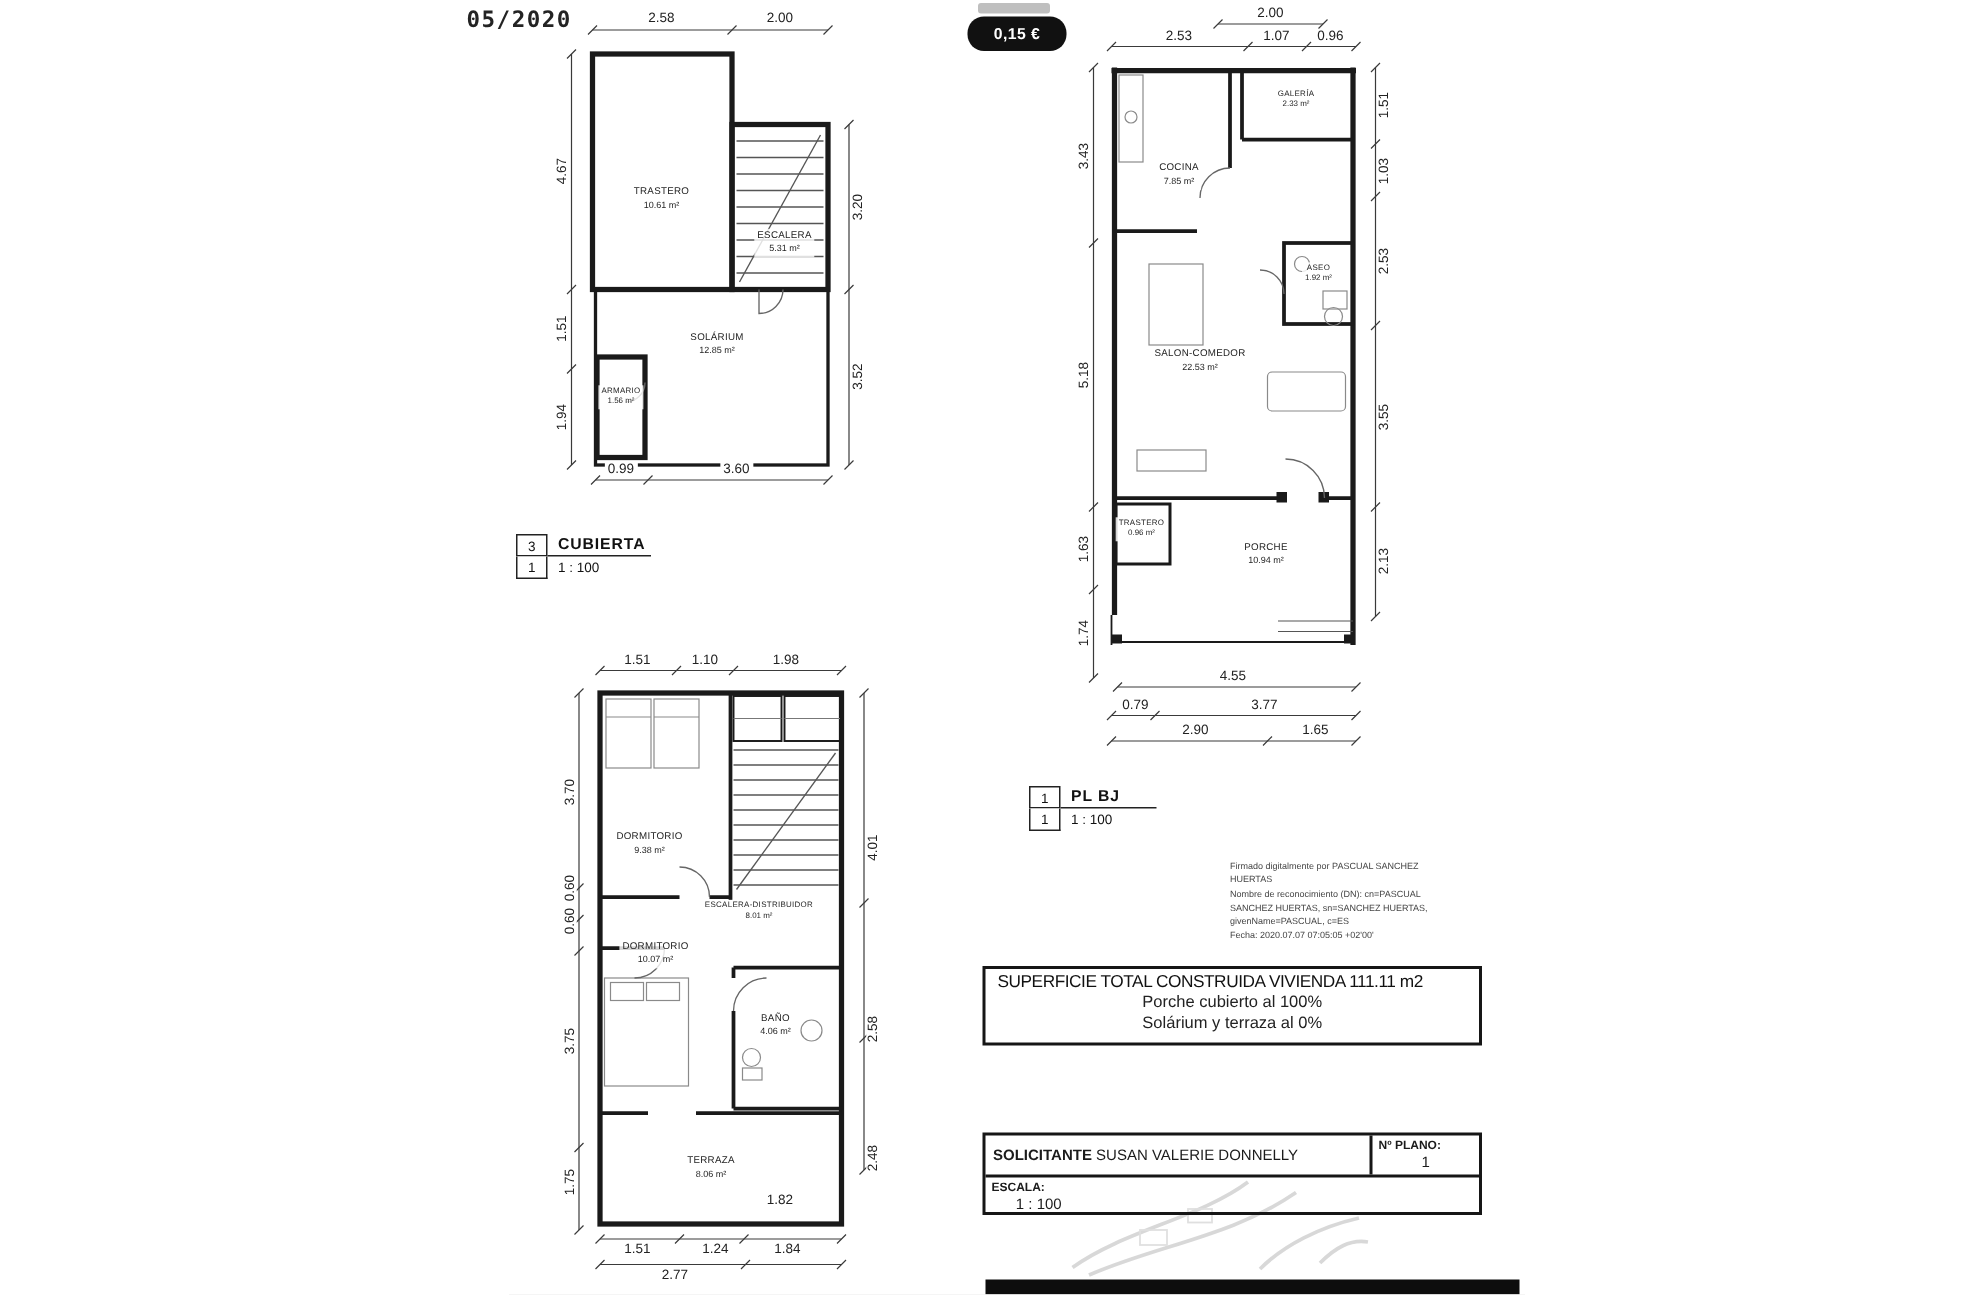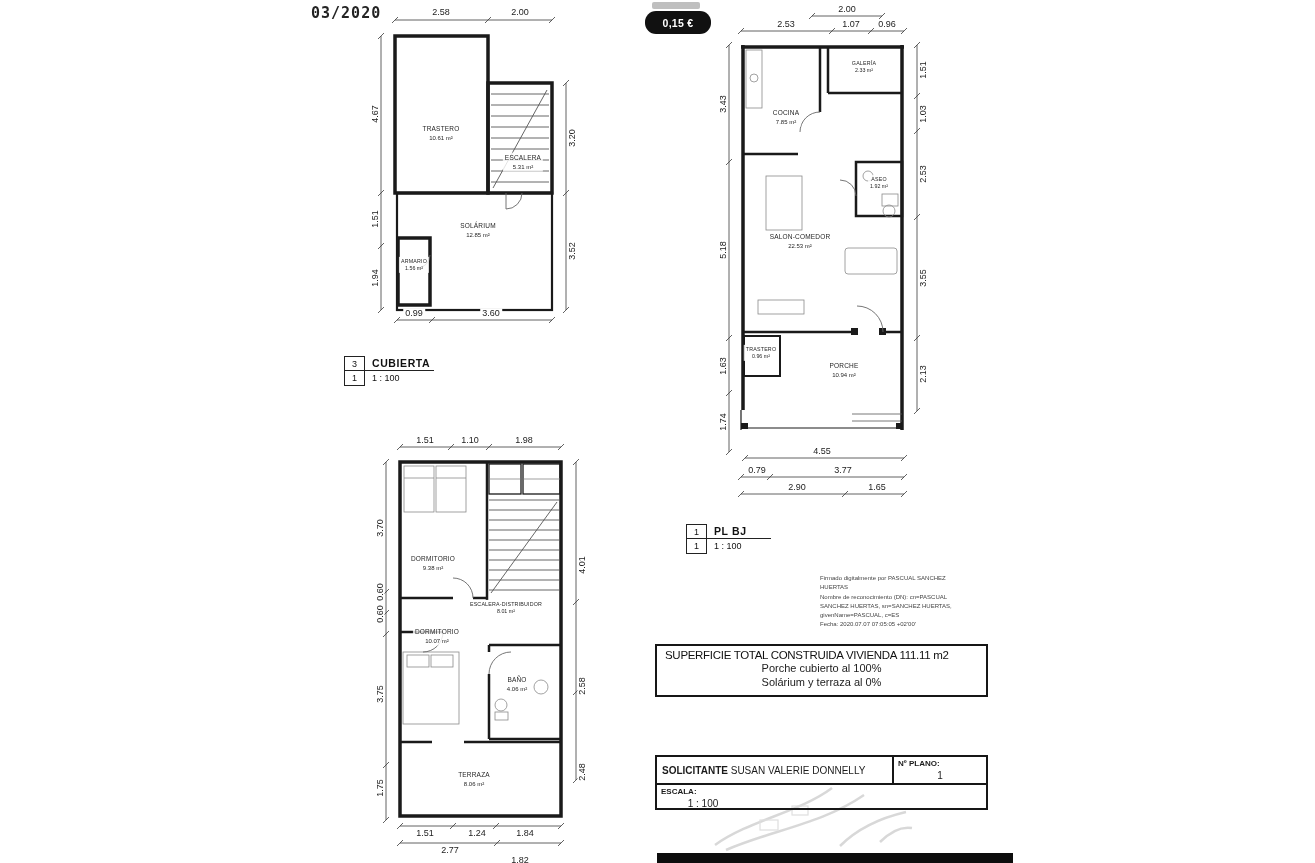--- a/index.html
+++ b/index.html
@@ -23,21 +23,21 @@
   .tag-text{padding:1px 4px 0 7px;font-weight:bold;font-size:10.5px;letter-spacing:.6px;border-bottom:1.4px solid #222;min-width:64px}
   .tag-scale{padding:2px 0 0 7px;font-size:9px}
   .sig{position:absolute;left:820px;top:574px;width:195px;font-size:6px;line-height:1.55;color:#454545}
   .summary{position:absolute;left:655px;top:644px;width:333px;border:2.5px solid #161616;background:#fff;padding:3px 8px 5px}
   .summary .total{font-weight:normal;font-size:11.5px;letter-spacing:-.3px;white-space:nowrap;color:#111}
   .summary .note{font-size:11px;text-align:center;line-height:1.3;color:#222}
   .tblock{position:absolute;left:655px;top:755px;width:333px;border:2.5px solid #161616}
   .trow{display:flex;border-bottom:2px solid #161616}
   .trow:last-child{border-bottom:none}
   .tleft{flex:1;border-right:2px solid #161616;padding:0 5px;line-height:1.3;overflow:hidden}
-  .tright{width:92px;padding:2px 4px;font-size:8px}
+  .tright{width:71px;padding:2px 4px;font-size:8px}
   .tlabel{font-weight:bold}
   .tval-center{text-align:center;font-size:10px;margin-top:2px}
   .r1{height:28px}.r1 .tleft{font-size:10px;padding-top:7px;white-space:nowrap}
   .r2{height:38px}.r2 .tleft{font-size:9px;padding-top:5px}
   .r2 .tleft div{white-space:nowrap}
   .r2 .indent{margin-left:57px}
   .r3{height:23px}.r3 .tleft{font-size:10px;padding-top:4px;white-space:nowrap}
   .bottom-bar{position:absolute;left:657px;top:853px;width:356px;height:10px;background:#0d0d0d}
 </style>
 </head>
@@ -170,21 +170,21 @@
         <path d="M383 465l6-6M383 595l6-6M383 616l6-6M383 637l6-6M383 768l6-6M383 823l6-6"></path>
       <path d="M576 462V780"></path>
         <path d="M573 465l6-6M573 605l6-6M573 695l6-6M573 783l6-6"></path>
       <path d="M400 826H561"></path>
         <path d="M397 829l6-6M450 829l6-6M493 829l6-6M558 829l6-6"></path>
       <path d="M400 843H561"></path>
         <path d="M397 846l6-6M494 846l6-6M558 846l6-6"></path>
     </g>
   </svg>
 
-  <div class="ref-date">03/2020</div>
+  <div class="ref-date">05/2020</div>
   <div class="stamp-smudge"></div>
   <div class="stamp">0,15 €</div>
 
   <div class="room-label" style="left:441px;top:133px">
     <div class="rname">TRASTERO</div>
     <div class="rarea">10.61 m²</div>
   </div>
   <div class="room-label" style="left:523px;top:162px">
     <div class="rname">ESCALERA</div>
     <div class="rarea">5.31 m²</div>
@@ -303,21 +303,21 @@
   <span class="dim v" style="left:380px;top:614px">0.60</span>
   <span class="dim v" style="left:380px;top:694px">3.75</span>
   <span class="dim v" style="left:380px;top:788px">1.75</span>
   <span class="dim v" style="left:582px;top:565px">4.01</span>
   <span class="dim v" style="left:582px;top:686px">2.58</span>
   <span class="dim v" style="left:582px;top:772px">2.48</span>
   <span class="dim" style="left:425px;top:833px">1.51</span>
   <span class="dim" style="left:477px;top:833px">1.24</span>
   <span class="dim" style="left:525px;top:833px">1.84</span>
   <span class="dim" style="left:450px;top:850px">2.77</span>
-  <span class="dim" style="left:520px;top:860px">1.82</span>
+  <span class="dim" style="left:520px;top:800px">1.82</span>
 
   <div class="sig">
     <div>Firmado digitalmente por PASCUAL SANCHEZ</div>
     <div>HUERTAS</div>
     <div>Nombre de reconocimiento (DN): cn=PASCUAL</div>
     <div>SANCHEZ HUERTAS, sn=SANCHEZ HUERTAS,</div>
     <div>givenName=PASCUAL, c=ES</div>
     <div>Fecha: 2020.07.07 07:05:05 +02'00'</div>
   </div>
 

